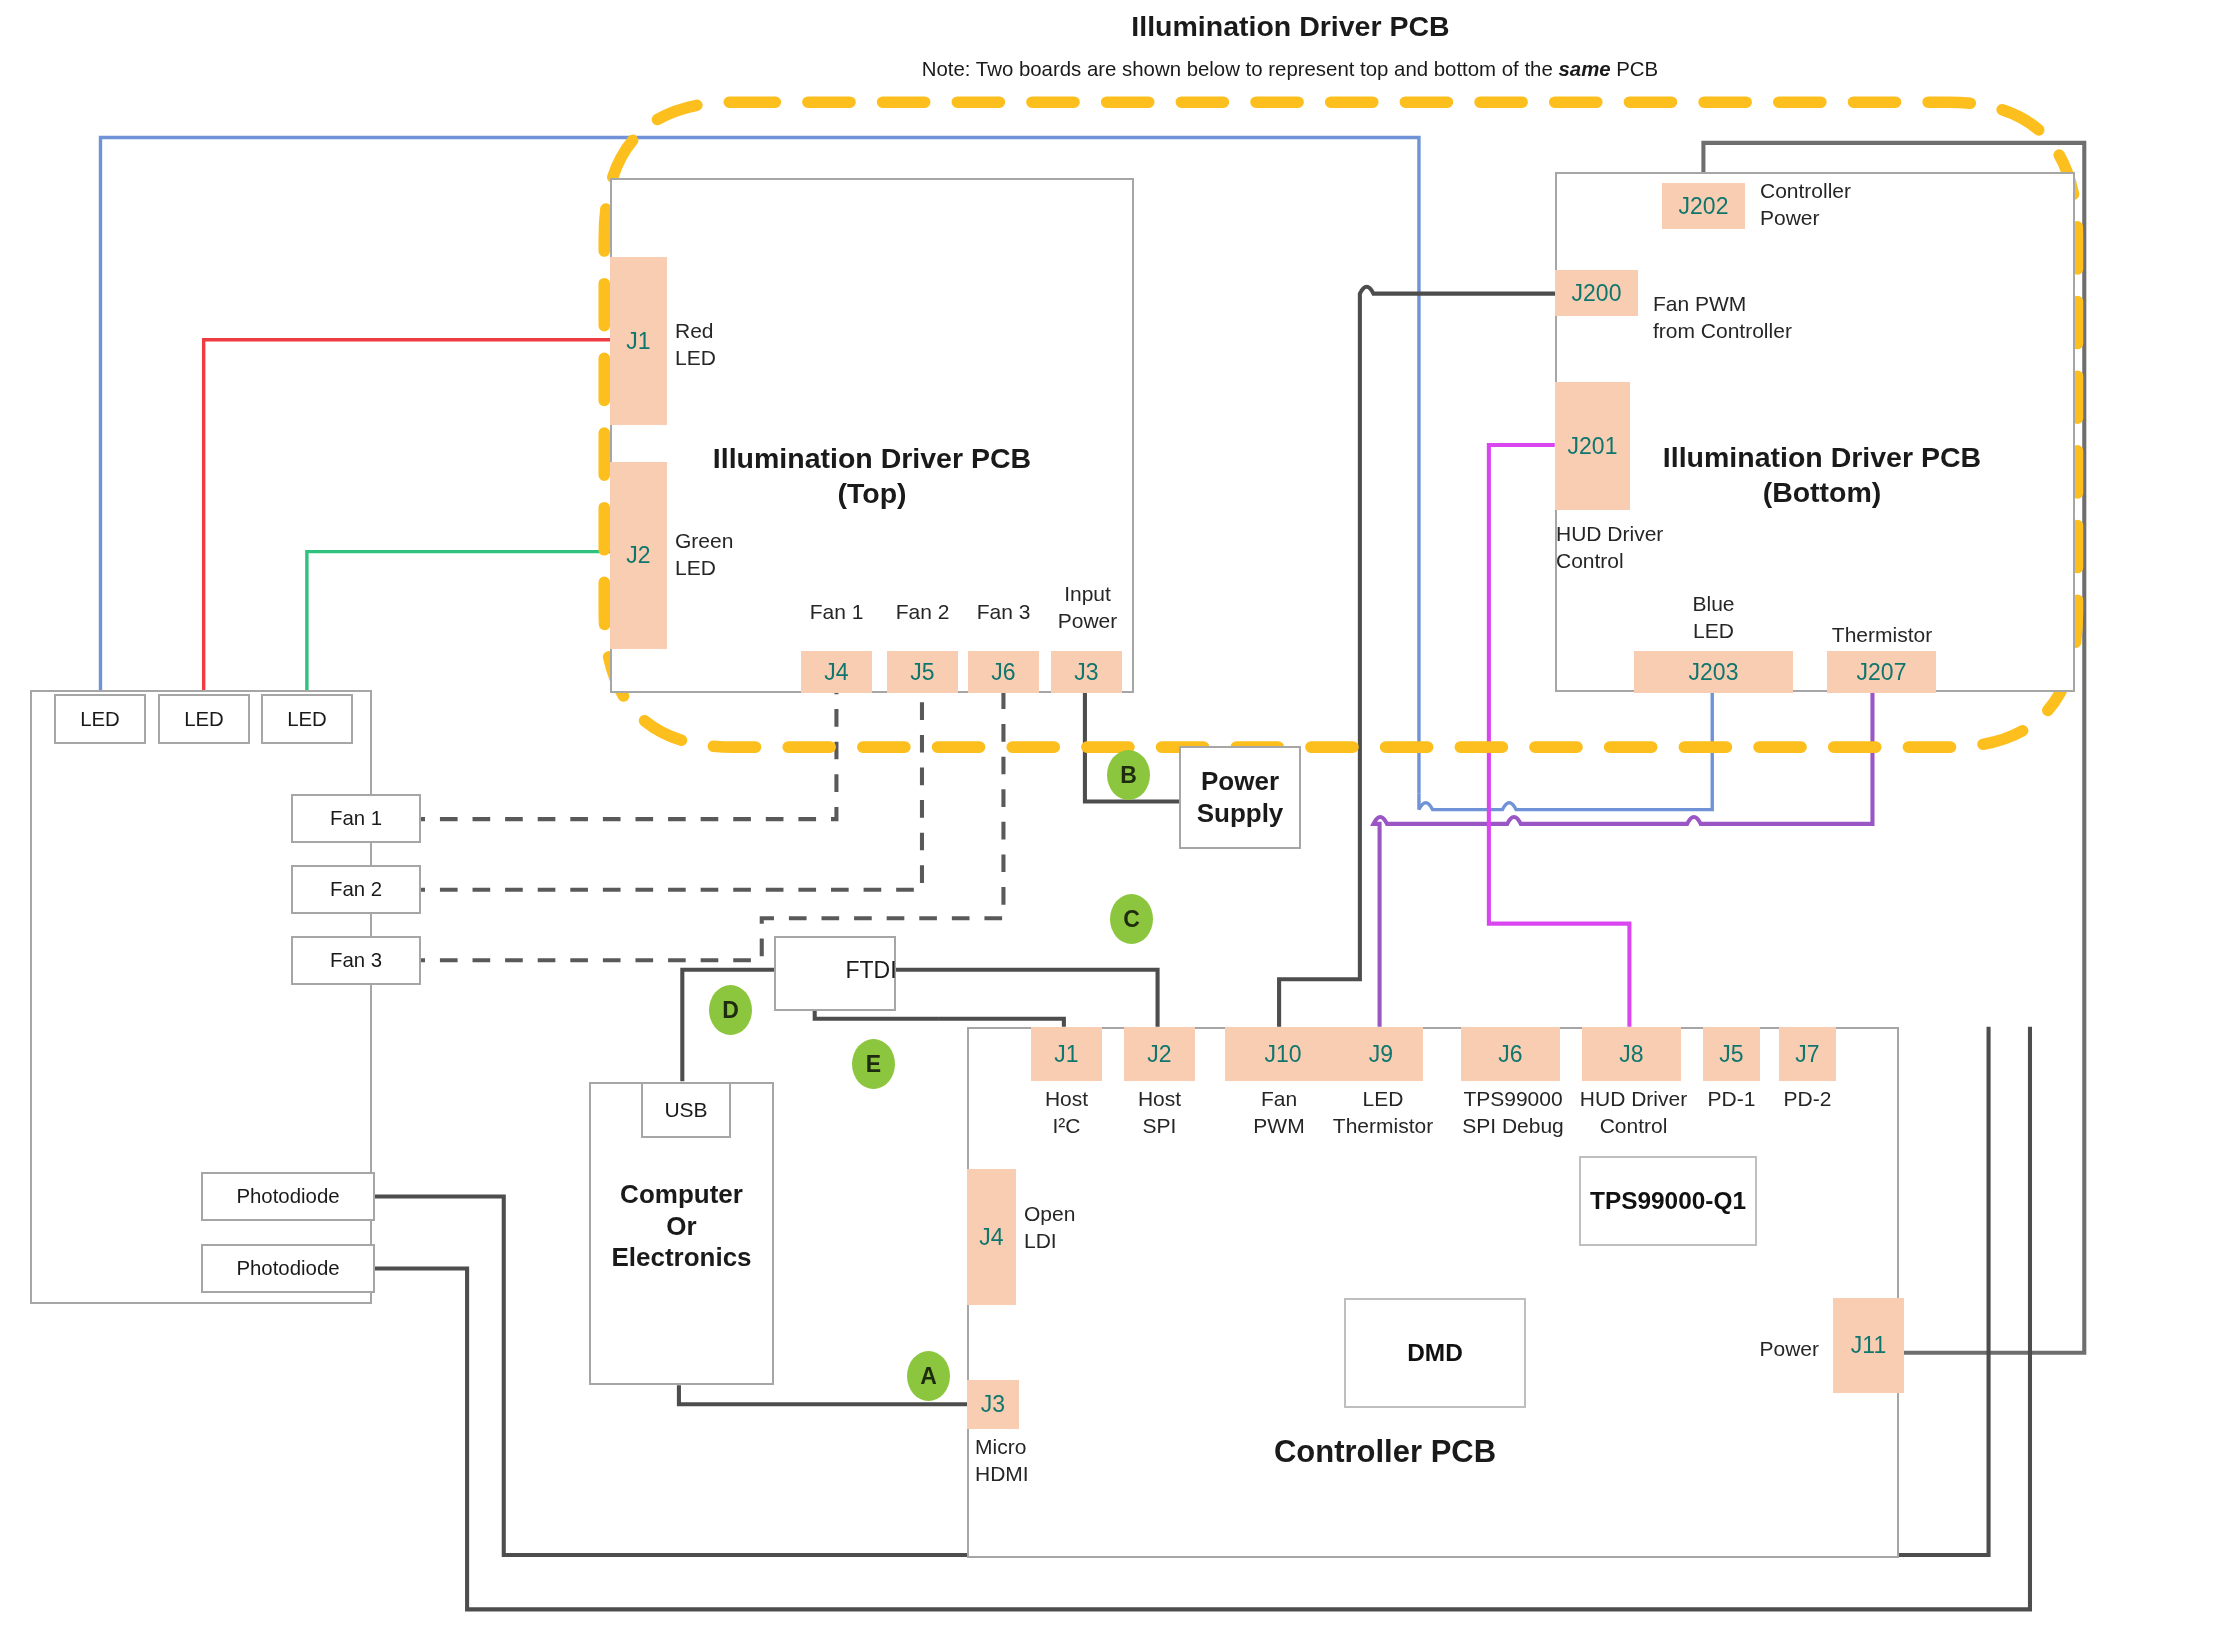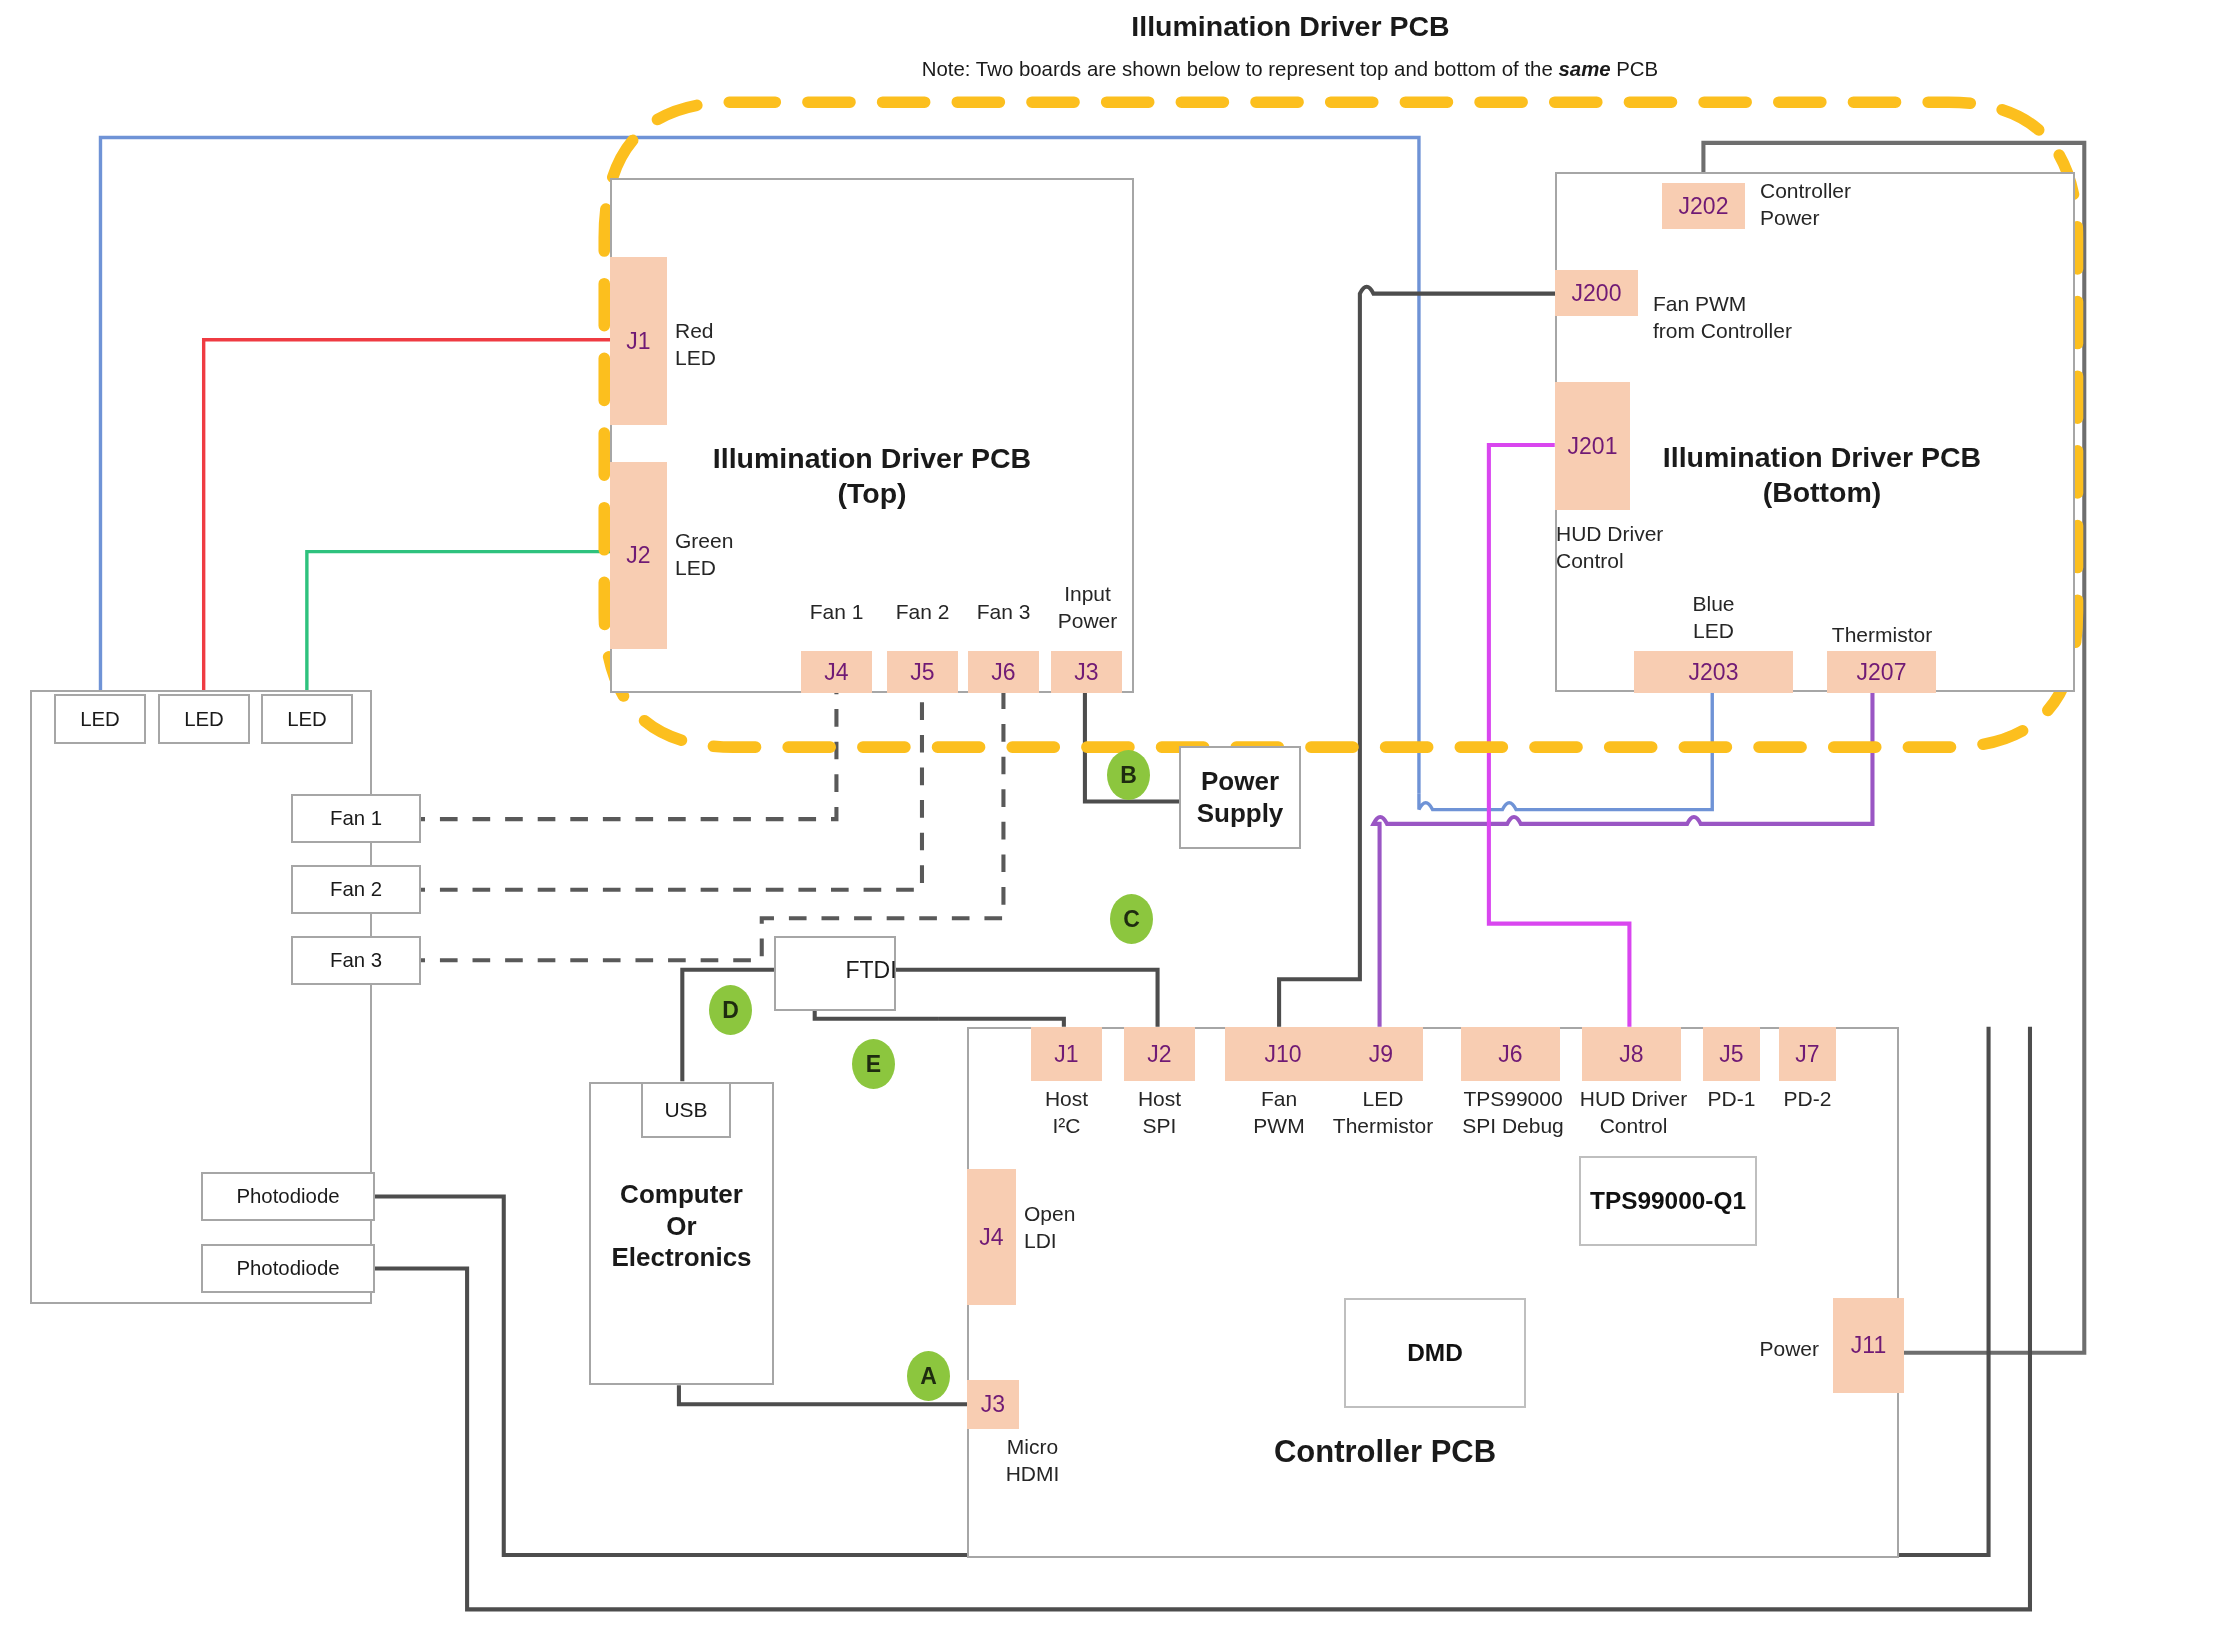--- a/index.html
+++ b/index.html
@@ -12,21 +12,21 @@
   .sub i{font-weight:bold;font-style:italic;}
 
   .box{position:absolute;border:2px solid #a6a6a6;background:#ffffff;box-sizing:border-box;}
   .boxlbl{position:absolute;font-weight:bold;color:#1a1a1a;text-align:center;line-height:1.22;}
   .smallbox{position:absolute;border:2px solid #a6a6a6;background:#fff;box-sizing:border-box;
             display:flex;align-items:center;justify-content:center;color:#1a1a1a;text-align:center;}
   .chip{position:absolute;border:2px solid #bfbfbf;background:#fff;box-sizing:border-box;
         display:flex;align-items:center;justify-content:center;font-weight:bold;color:#111;}
 
   .conn{position:absolute;background:#f8cdb2;box-sizing:border-box;
-        display:flex;align-items:center;justify-content:center;color:#701a75;font-weight:normal;text-align:center;}
+        display:flex;align-items:center;justify-content:center;color:#0f766e;font-weight:normal;text-align:center;}
   .cap{position:absolute;color:#262626;text-align:center;line-height:1.28;white-space:pre-line;}
   .cap.l{text-align:left;}
   .cap.r{text-align:right;}
 
   .badge{position:absolute;width:43px;height:50px;border-radius:50%;background:#8cc63e;
          display:flex;align-items:center;justify-content:center;color:#1e2b10;
          font-weight:bold;font-size:23px;}
 </style>
 </head>
 <body>
@@ -188,21 +188,21 @@
   <div class="cap" style="left:1688px;top:1086px;width:87px;font-size:21px;">PD-1</div>
 
   <div class="conn" style="left:1779px;top:1027px;width:57px;height:54px;font-size:23px;">J7</div>
   <div class="cap" style="left:1764px;top:1086px;width:87px;font-size:21px;">PD-2</div>
 
   <div class="conn" style="left:967px;top:1169px;width:49px;height:136px;font-size:23px;">J4</div>
   <div class="cap l" style="left:1024px;top:1201px;width:109px;font-size:21px;">Open
 LDI</div>
 
   <div class="conn" style="left:967px;top:1380px;width:52px;height:49px;font-size:23px;">J3</div>
-  <div class="cap l" style="left:975px;top:1434px;width:115px;font-size:21px;text-align:center;">Micro
+  <div class="cap l" style="left:975px;top:1434px;width:115px;font-size:21px;">Micro
 HDMI</div>
 
   <div class="conn" style="left:1833px;top:1298px;width:71px;height:95px;font-size:23px;">J11</div>
   <div class="cap r" style="left:1683px;top:1336px;width:136px;font-size:21px;">Power</div>
 
   <div class="chip" style="left:1579px;top:1156px;width:178px;height:90px;font-size:24.4px;">TPS99000-Q1</div>
   <div class="chip" style="left:1344px;top:1298px;width:182px;height:110px;font-size:24.4px;">DMD</div>
 
   <div class="badge" style="left:907px;top:1351px;">A</div>
   <div class="badge" style="left:1107px;top:750px;">B</div>

